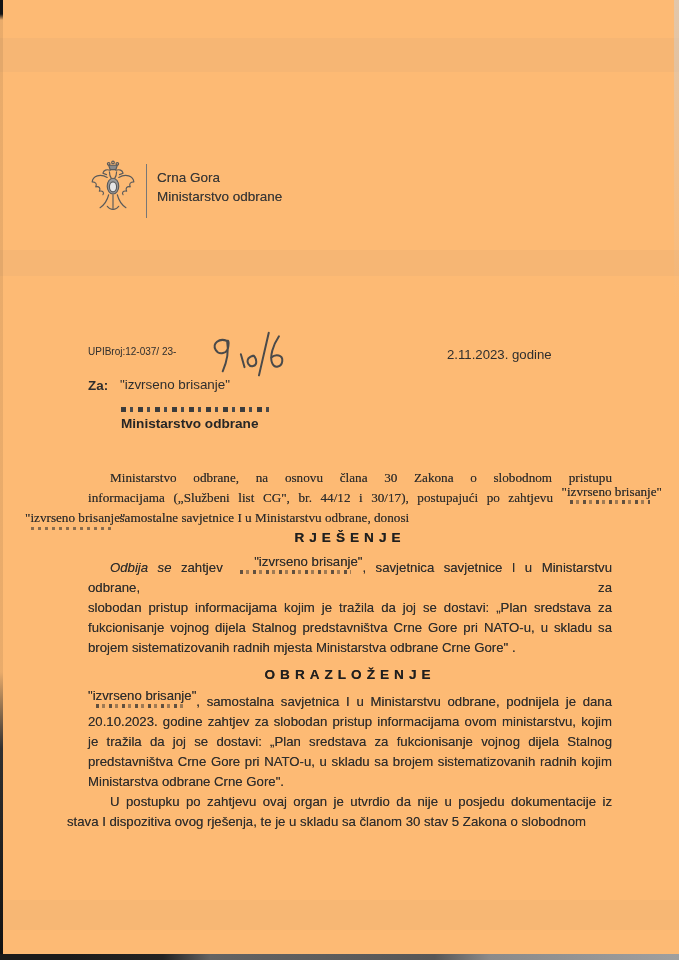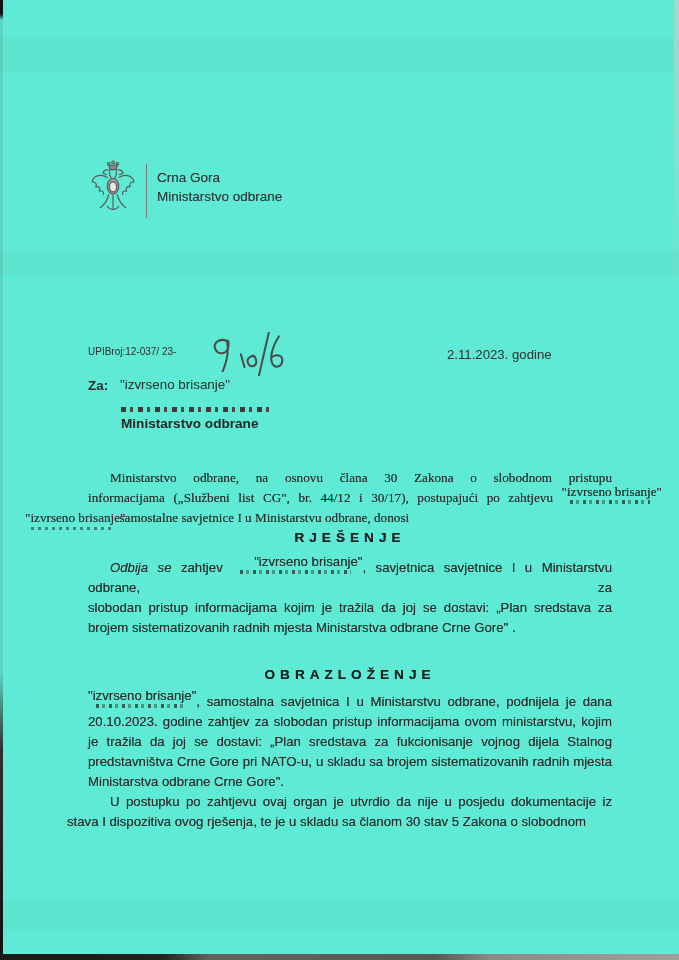--- a/index.html
+++ b/index.html
@@ -1,17 +1,17 @@
 <!DOCTYPE html>
 <html><head>
 <meta charset="utf-8">
 <style>
   html,body{margin:0;padding:0;background:#e9e9e9;}
   .page{
-    position:relative;width:679px;height:960px;background:#5eead4;
+    position:relative;width:679px;height:960px;background:#fdba74;
     font-family:"Liberation Sans", sans-serif;color:#2e2e2e;overflow:hidden;
   }
   
   .edge-left{position:absolute;left:0;top:0;width:3px;height:100%;
     background:linear-gradient(180deg,#141414 0 14px,rgba(0,0,0,.08) 20px 70%,#303030 78%,#101010 100%);}
   .edge-bottom{position:absolute;left:0;bottom:0;width:100%;height:6px;
     background:linear-gradient(90deg,#1b1b1b 0 10%,#232323 24%,#636363 31%,#575757 64%,#8a8a8a 72%,#9f9f9f 100%);}
   .edge-right{position:absolute;right:0;top:0;width:5px;height:300px;
     background:linear-gradient(180deg,#cfcfcf,rgba(220,220,220,0));opacity:.6;}
   .streak{position:absolute;left:0;width:100%;background:rgba(110,115,125,.05);}
@@ -126,31 +126,32 @@
       <div class="line j indent"><span>Ministarstvo odbrane, na osnovu člana 30 Zakona o slobodnom pristupu</span></div>
       <div class="line j ext-r"><span>informacijama („Službeni list CG", br. 44/12 i 30/17), postupajući po zahtjevu </span><span class="s-ov">"izvrseno brisanje"</span></div>
       <div class="line shift-l"><span class="s-ovb">"izvrseno brisanje"</span><span>samostalne savjetnice I u Ministarstvu odbrane, donosi</span></div>
     </div>
 
   <div id="h1" class="doc-heading">RJEŠENJE</div>
 
   <div id="p2" class="body-block">
       <div class="line j indent"><span class="s-i">Odbija se</span><span> zahtjev </span><span class="s-ov">"izvrseno brisanje"</span><span>, savjetnica savjetnice I u Ministarstvu odbrane, za</span></div>
       <div class="line j"><span>slobodan pristup informacijama kojim je tražila da joj se dostavi: „Plan sredstava za</span></div>
+      <div class="line j"><span>fukcionisanje vojnog dijela Stalnog predstavništva Crne Gore pri NATO-u, u skladu sa</span></div>
       <div class="line"><span>brojem sistematizovanih radnih mjesta Ministarstva odbrane Crne Gore" .</span></div>
     </div>
 
 
   <div id="h2" class="doc-heading">OBRAZLOŽENJE</div>
 
   <div id="p3" class="body-block">
       <div class="line j"><span class="s-ov">"izvrseno brisanje"</span><span>, samostalna savjetnica I u Ministarstvu odbrane, podnijela je dana</span></div>
       <div class="line j"><span>20.10.2023. godine zahtjev za slobodan pristup informacijama ovom ministarstvu, kojim</span></div>
       <div class="line j"><span>je tražila da joj se dostavi: „Plan sredstava za fukcionisanje vojnog dijela Stalnog</span></div>
-      <div class="line j"><span>predstavništva Crne Gore pri NATO-u, u skladu sa brojem sistematizovanih radnih mjesta</span></div>
+      <div class="line j"><span>predstavništva Crne Gore pri NATO-u, u skladu sa brojem sistematizovanih radnih kojim</span></div>
       <div class="line"><span>Ministarstva odbrane Crne Gore".</span></div>
     </div>
 
   <div id="p4" class="body-block">
       <div class="line j indent"><span>U postupku po zahtjevu ovaj organ je utvrdio da nije u posjedu dokumentacije iz</span></div>
       <div class="line shift-l2"><span>stava I dispozitiva ovog rješenja, te je u skladu sa članom 30 stav 5 Zakona o slobodnom</span></div>
     </div>
 </div>
 
 </body></html>

